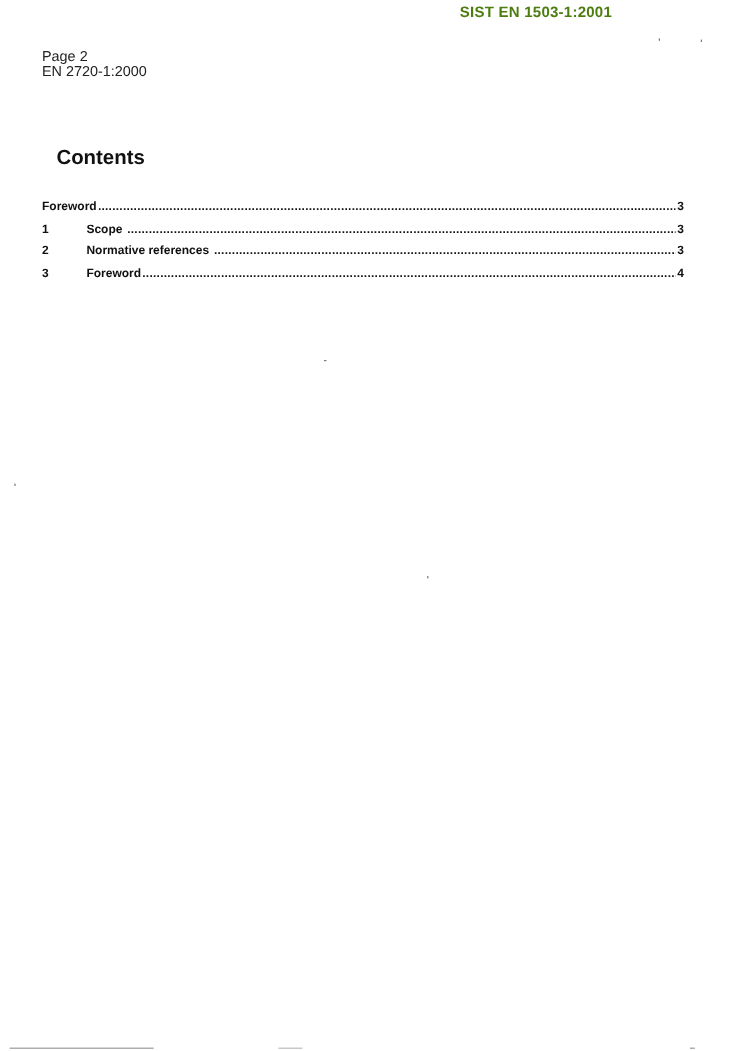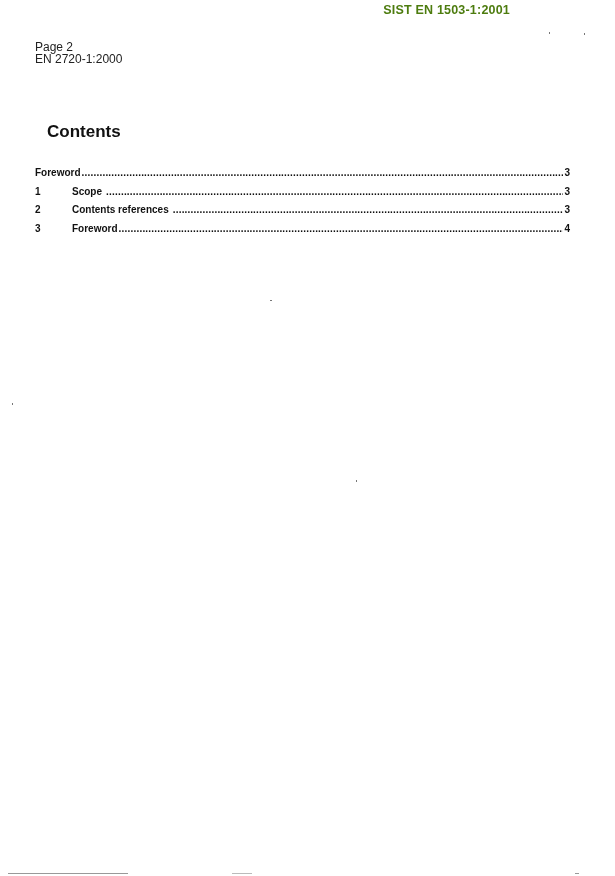--- a/index.html
+++ b/index.html
@@ -112,21 +112,21 @@
     <span class="toc-page">3</span>
   </div>
   <div class="toc-row">
     <span class="toc-num">1</span>
     <span class="toc-title">Scope</span>
     <span class="toc-leader" style="margin-left:4px;"></span>
     <span class="toc-page">3</span>
   </div>
   <div class="toc-row">
     <span class="toc-num">2</span>
-    <span class="toc-title">Contents references</span>
+    <span class="toc-title">Normative references</span>
     <span class="toc-leader" style="margin-left:4px;"></span>
     <span class="toc-page">3</span>
   </div>
   <div class="toc-row">
     <span class="toc-num">3</span>
     <span class="toc-title">Foreword</span>
     <span class="toc-leader"></span>
     <span class="toc-page">4</span>
   </div>
 </div>

